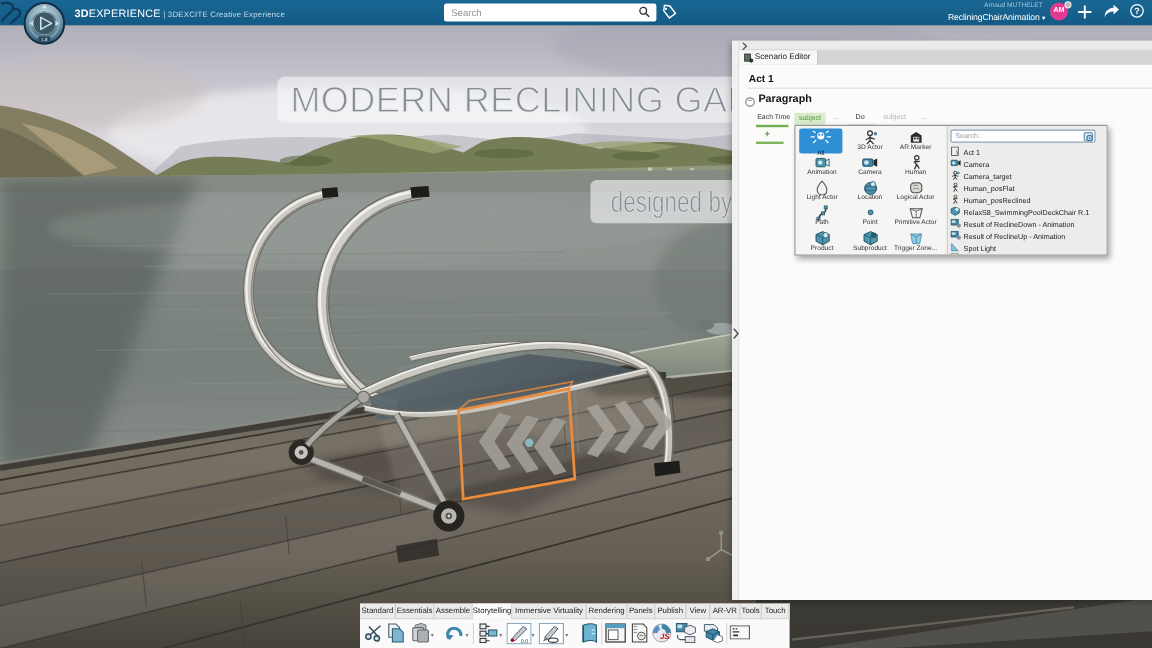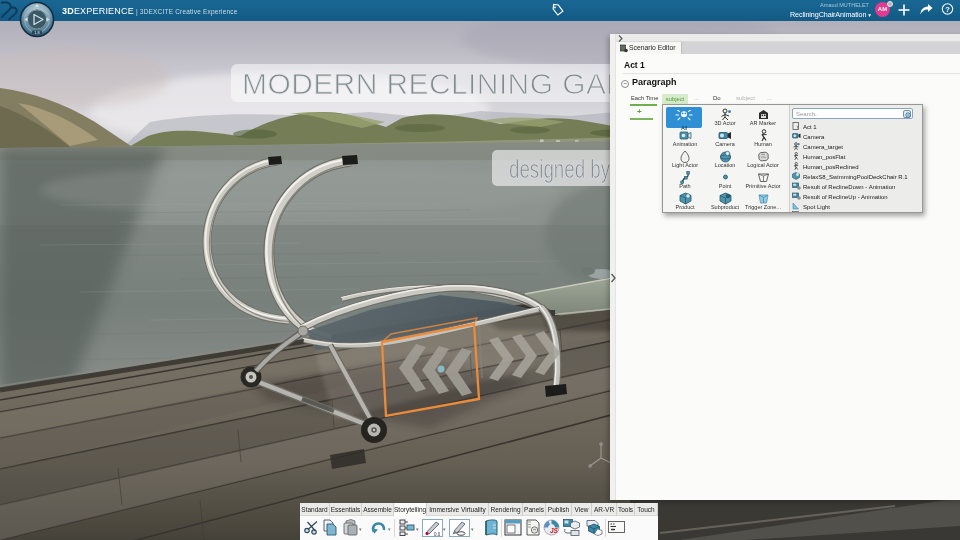--- a/index.html
+++ b/index.html
@@ -285,20 +285,27 @@
 
 <div style="position:absolute;left:231px;top:64px;width:411px;height:38px;background:rgba(252,252,253,0.55);border-radius:6px 0 0 6px;z-index:5;overflow:hidden;">
  <div style="position:absolute;left:11px;top:3px;font-size:30px;letter-spacing:0.4px;color:#82898f;white-space:nowrap;-webkit-text-stroke:1.1px rgba(236,238,240,0.85);">MODERN RECLINING GARDEN</div>
 </div>
 <div style="position:absolute;left:492px;top:150px;width:150px;height:36px;background:rgba(252,252,253,0.58);border-radius:5px 0 0 5px;z-index:5;overflow:hidden;">
  <div style="position:absolute;left:17px;top:5px;font-size:25px;color:#848b91;white-space:nowrap;transform:scaleX(0.75);transform-origin:0 0;-webkit-text-stroke:0.6px rgba(236,238,240,0.8);">designed by Marie</div>
 </div>
 
 <div id="topbar"></div>
 <div id="tb-title"><b>3D</b>EXPERIENCE<span class="lt"> | 3DEXCITE Creative Experience</span></div>
+<div id="search">
+      <span class="ph">Search</span>
+<svg style="position:absolute;right:5px;top:2px" width="10" height="10" viewBox="0 0 10 10">
+        <circle cx="4" cy="4" r="2.8" fill="none" stroke="#333" stroke-width="1.1"></circle>
+        <line x1="6.2" y1="6.2" x2="9" y2="9" stroke="#333" stroke-width="1.3"></line>
+      </svg>
+</div>
 <svg class="tbright" style="left:550px;top:3px" width="17" height="16" viewBox="0 0 17 16">
       <path d="M7.5 2 L13 7.5 L8.5 12 L3 6.5 L3 2 Z" fill="none" stroke="#fff" stroke-width="1.2" transform="rotate(8 8 7)"></path>
       <circle cx="5" cy="4.4" r="0.9" fill="#fff"></circle>
     </svg>
 <div class="tbright" style="left:820px;top:1.5px;font-size:5.5px;color:#a5c8db;">Arnaud MUTHELET</div>
 <div class="tbright" style="left:790px;top:9.5px;font-size:7.2px;color:#fff;letter-spacing:-0.1px;">RecliningChairAnimation <span style="font-size:5.5px">▾</span></div>
 <div class="tbright" style="left:875px;top:2px;width:15px;height:15px;border-radius:50%;background:#e23a8e;font-size:6px;font-weight:bold;text-align:center;line-height:15px;">AM</div>
 <div class="tbright" style="left:887px;top:1px;width:6px;height:6px;border-radius:50%;background:#b9b9b9;border:1px solid #e8e8e8;"></div>
 <svg class="tbright" style="left:897px;top:3px" width="14" height="14" viewBox="0 0 14 14">
       <line x1="7" y1="1.5" x2="7" y2="12.5" stroke="#fff" stroke-width="1.6"></line>

